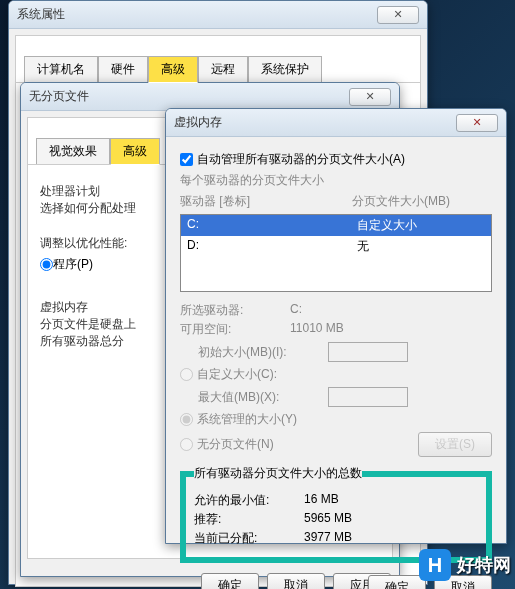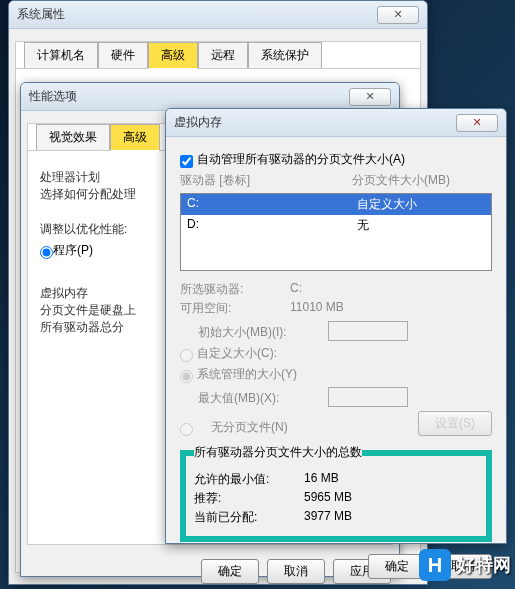--- a/index.html
+++ b/index.html
@@ -2,28 +2,28 @@
 <html><head>
 <meta charset="utf-8">
 <style>
 *{box-sizing:border-box;margin:0;padding:0;font-family:"Microsoft YaHei","SimSun",sans-serif;font-size:12px}
 body{width:515px;height:589px;background:linear-gradient(135deg,#0a1a2f,#1e4a6e);position:relative;overflow:hidden}
 .win{position:absolute;background:#f0f0f0;border:1px solid #5a7a9a;border-radius:6px 6px 0 0;box-shadow:0 3px 12px rgba(0,0,0,.4)}
 .titlebar{height:28px;background:linear-gradient(#e8f0f8,#d4e0ec);border-radius:5px 5px 0 0;display:flex;align-items:center;padding:0 8px;border-bottom:1px solid #b8c8d8}
 .titlebar .ttl{flex:1;color:#333}
 .cbtn{width:42px;height:18px;border:1px solid #a0a8b0;border-radius:3px;background:linear-gradient(#fdfdfd,#e4e8ec);text-align:center;font-size:11px;line-height:15px;color:#555;cursor:pointer}
 .cbtn.red{color:#a03030}
-.tabs{display:flex;padding:0 8px 0;gap:0;background:#fff;margin:12px 6px 0;border:1px solid #ccc;border-bottom:none}
+.tabs{display:flex;padding:20px 8px 0;gap:0;background:#fff;margin:6px 6px 0;border:1px solid #ccc;border-bottom:none}
 .tab{padding:4px 12px;border:1px solid #b0b0b0;border-bottom:none;background:#f4f4f4;margin-bottom:-1px;cursor:pointer}
 .tab.active{background:#fde047;border-bottom:1px solid #fff;position:relative;z-index:2}
 .tabbody{background:#fff;border:1px solid #ccc;margin:0 6px 6px;padding:12px;position:relative;min-height:50px}
 .w1{left:8px;top:0;width:420px;height:585px}
 .w2{left:20px;top:82px;width:380px;height:495px}
 .w3{left:165px;top:108px;width:342px;height:436px}
-.row{display:flex;align-items:flex-end;margin:4px 0}
+.row{display:flex;align-items:center;margin:4px 0}
 .lbl{color:#333}
 .gray{color:#888}
 fieldset{border:6px solid #14b8a6;padding:8px;margin:8px 0}
 .listbox{border:1px solid #888;background:#fff;height:78px;overflow:hidden}
 .lrow{display:flex;font-size:11px}
 .lrow>div{padding:2px 6px}
 .lrow>div:first-child{flex:1}
 .lrow>div:last-child{width:140px}
 .lrow.sel{background:#3874d6;color:#fff}
 input[type=text]{border:1px solid #aaa;height:20px;padding:0 4px;width:80px}
@@ -51,21 +51,21 @@
     <div class="tab">远程</div>
     <div class="tab">系统保护</div>
   </div>
   <div class="tabbody" style="height:505px">
     <div class="lbl">要进行大部分更改，您必须作为管理员登录。</div>
   </div>
 </div>
 
 <div class="win w2">
   <div class="titlebar">
-    <span class="ttl">性能选项</span>
+    <span class="ttl">无分页文件</span>
     <span class="cbtn">✕</span>
   </div>
   <div class="tabs">
     <div class="tab">视觉效果</div>
     <div class="tab active">高级</div>
   </div>
   <div class="tabbody" style="height:395px">
     <div class="lbl" style="margin-top:6px">处理器计划</div>
     <div class="lbl">选择如何分配处理</div>
     <div class="lbl" style="margin-top:18px">调整以优化性能:</div>
@@ -87,20 +87,21 @@
 <div class="win w3">
   <div class="titlebar">
     <span class="ttl">虚拟内存</span>
     <span class="cbtn red">✕</span>
   </div>
   <div style="padding:10px 14px">
     <div class="row">
       <input type="checkbox" checked="" style="">
       <span style="margin-left:4px">自动管理所有驱动器的分页文件大小(A)</span>
     </div>
+    <div class="gray" style="margin:4px 0">每个驱动器的分页文件大小</div>
     <div class="row gray">
       <div style="flex:1">驱动器 [卷标]</div>
       <div style="width:140px">分页文件大小(MB)</div>
     </div>
     <div class="listbox">
       <div class="lrow sel">
         <div>C:</div>
         <div>自定义大小</div>
       </div>
       <div class="lrow">
@@ -120,31 +121,31 @@
 
     <div class="row gray">
       <span style="width:130px;margin-left:18px">初始大小(MB)(I):</span>
       <input type="text" disabled="" style="">
     </div>
     <div class="row gray">
       <input type="radio" disabled="" style="">
       <span style="margin-left:4px">自定义大小(C):</span>
     </div>
     <div class="row gray">
+      <span style="width:130px;margin-left:18px">最大值(MB)(X):</span>
+      <input type="text" disabled="" style="">
+    </div>
+
+    <div class="row gray">
       <input type="radio" disabled="" checked="" style="">
       <span style="margin-left:4px">系统管理的大小(Y)</span>
     </div>
-
-    <div class="row gray">
-      <span style="width:130px;margin-left:18px">最大值(MB)(X):</span>
-      <input type="text" disabled="" style="">
-    </div>
     <div class="row gray">
       <input type="radio" disabled="" style="">
-      <span style="margin-left:18px;flex:1">无分页文件(N)</span>
+      <span style="margin-left:4px;flex:1">无分页文件(N)</span>
       <button class="btn" disabled="" style="opacity:.6">设置(S)</button>
     </div>
 
     <fieldset>
       <legend>所有驱动器分页文件大小的总数</legend>
       <div class="kv">
         <div>允许的最小值:</div>
         <div>16 MB</div>
       </div>
       <div class="kv">

